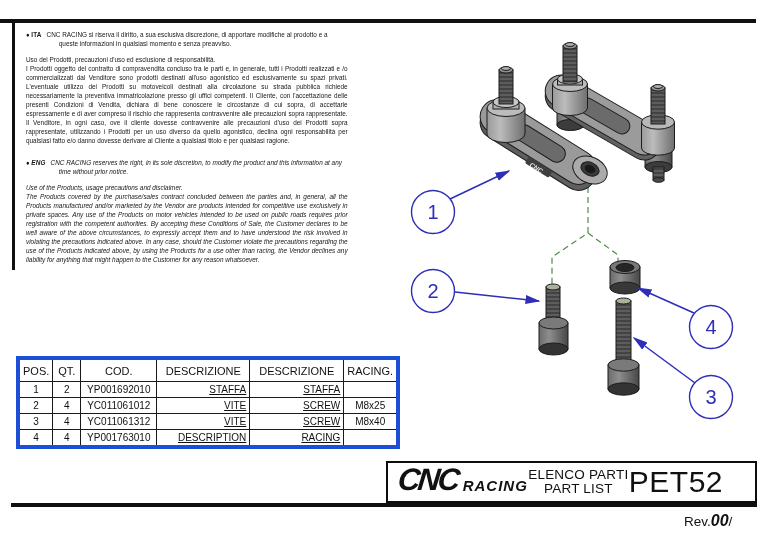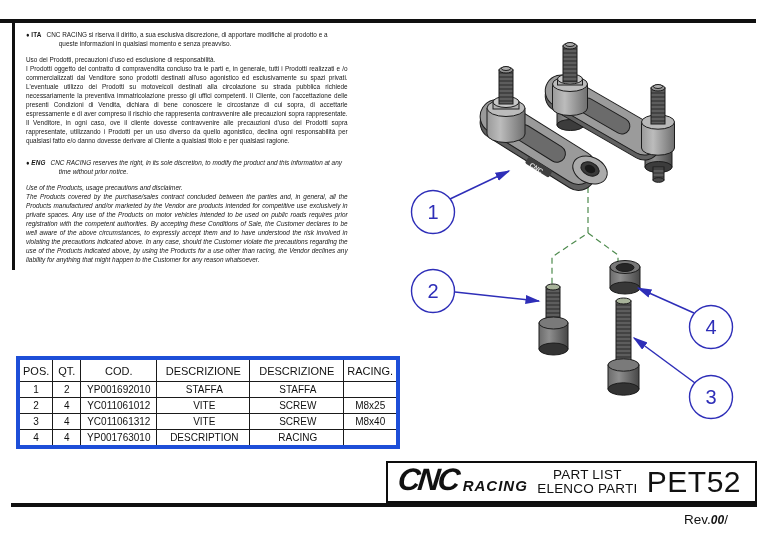--- a/index.html
+++ b/index.html
@@ -20,34 +20,34 @@
   .gap-big{height:13px;}
   .eng{font-style:italic;}
 
   table.parts{position:absolute;left:16px;top:356px;border-collapse:collapse;
       table-layout:fixed;font-size:10px;color:#111;}
   table.parts th,table.parts td{border:1px solid #1a1a1a;padding:0 3px;height:15px;
       overflow:hidden;white-space:nowrap;font-weight:normal;}
   table.parts th{height:21px;font-size:11px;text-align:center;}
   table.parts{border:4px solid #1d4ed8;}
   .c{text-align:center;}
-  .l{text-align:center;padding-left:5px !important;}
+  .l{text-align:right;padding-left:5px !important;text-decoration:underline;}
 
   .titleblock{position:absolute;left:386px;top:461px;width:367px;height:38px;
       border:2.5px solid #0d0d0d;background:#fff;display:flex;align-items:center;}
   .brand{display:flex;align-items:flex-end;padding-left:10px;padding-bottom:5px;}
   .brand-cnc{font-weight:bold;font-style:italic;font-size:31px;line-height:26px;
       letter-spacing:-2.5px;transform:skewX(-6deg);}
   .brand-racing{font-weight:bold;font-style:italic;font-size:15px;line-height:15px;
       letter-spacing:1px;margin-left:5px;}
   .tb-center{flex:1;text-align:center;font-size:13.5px;line-height:14.5px;letter-spacing:.2px;}
-  .tb-code{font-size:30px;letter-spacing:.5px;padding-right:14px;font-weight:normal;}
+  .tb-code{font-size:30px;letter-spacing:.5px;padding-right:32px;font-weight:normal;}
 
   .rev{position:absolute;left:684px;top:512px;font-size:13.5px;}
-  .rev b{font-size:12px;font-style:italic;}
+  .rev b{font-size:16px;font-style:italic;}
 
   svg.diagram{position:absolute;left:0;top:0;}
   .callout-num{font-size:20px;fill:#2E2EB8;font-family:"Liberation Sans",sans-serif;}
 </style>
 </head>
 <body>
 
 <div class="page">
 
   <div class="rule rule-top"></div>
@@ -249,22 +249,22 @@
       </g>
     </g>
   </svg>
 
   <div class="titleblock">
     <div class="brand">
       <span class="brand-cnc">CNC</span>
       <span class="brand-racing">RACING</span>
     </div>
     <div class="tb-center">
+      <div>ELENCO PARTI</div>
       <div>PART LIST</div>
-      <div>ELENCO PARTI</div>
     </div>
     <div class="tb-code">PET52</div>
   </div>
 
   <div class="rule rule-bottom"></div>
 
   <div class="rev">
     <span>Rev.</span><b>00</b><span>/</span>
   </div>
 

